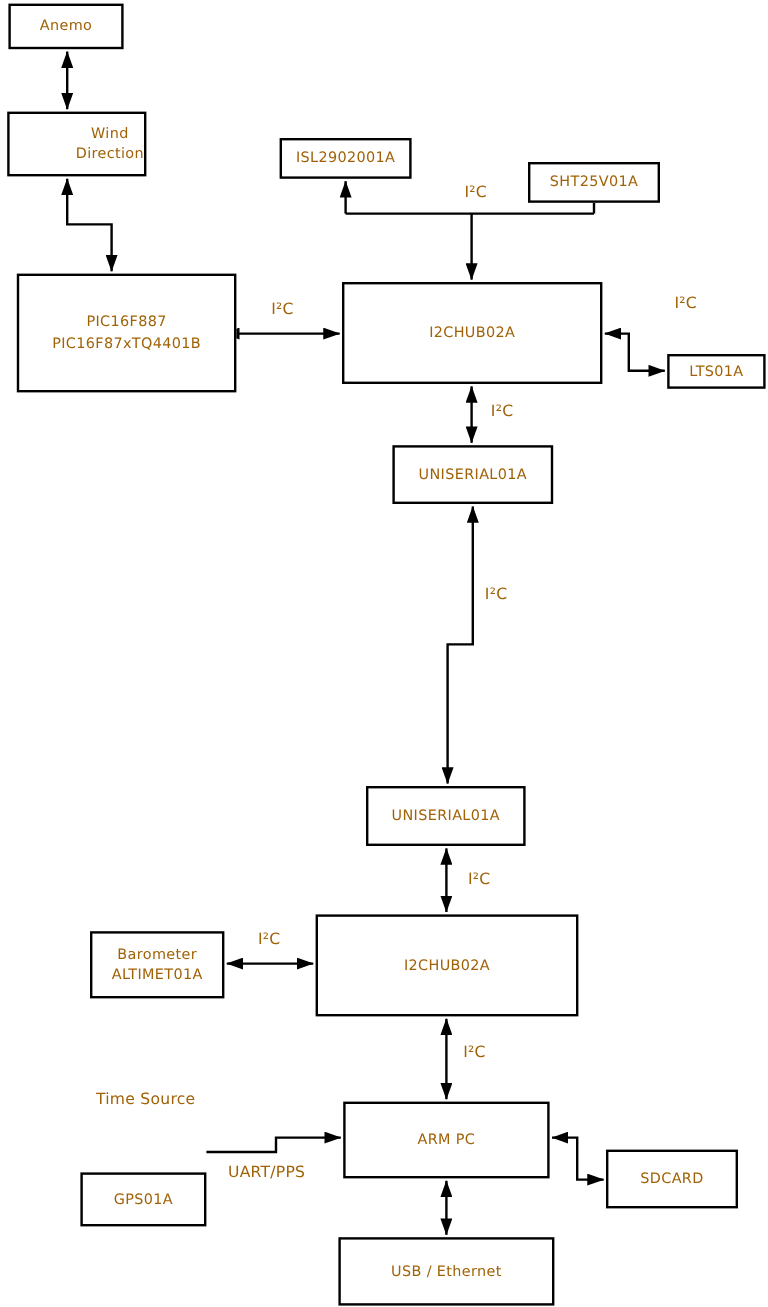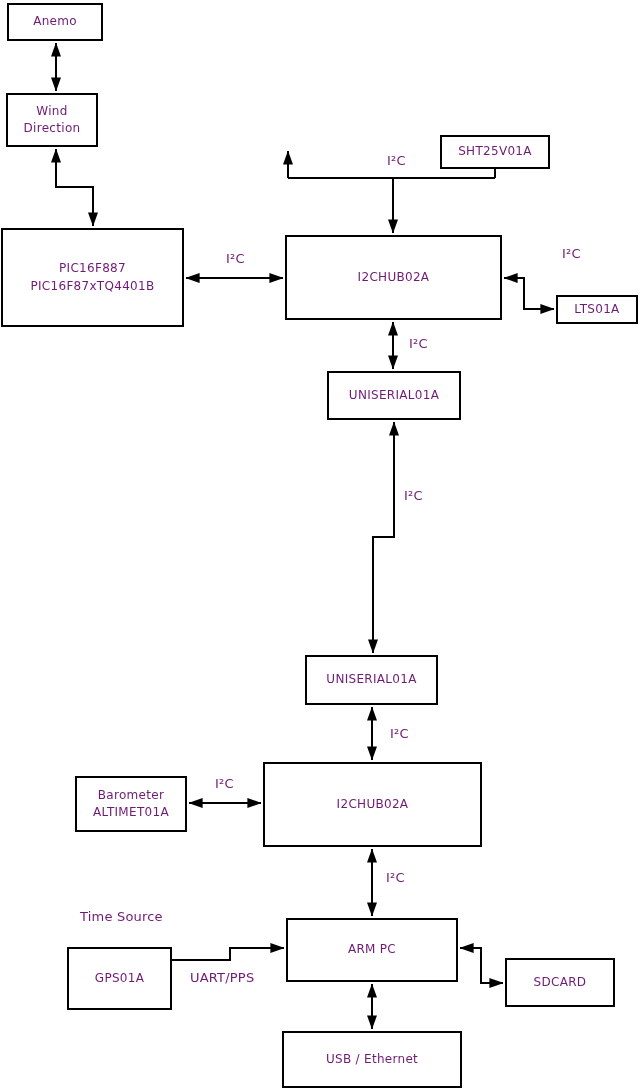--- a/index.html
+++ b/index.html
@@ -6,21 +6,21 @@
     margin: 0;
     padding: 0;
     background: #ffffff;
   }
   .canvas {
     position: relative;
     width: 640px;
     height: 1089px;
     background: #ffffff;
     font-family: "DejaVu Sans", "Liberation Sans", sans-serif;
-    color: #701a75;
+    color: #a16207;
     overflow: hidden;
   }
   .edges {
     position: absolute;
     left: 0;
     top: 0;
     width: 640px;
     height: 1089px;
   }
   .node {
@@ -78,30 +78,33 @@
       <path d="M172,960 L230,960 L230,948 L284,948" marker-end="url(#mEnd)"></path>
       <path d="M460,948 L481,948 L481,983 L503,983" marker-start="url(#mStart)" marker-end="url(#mEnd)"></path>
       <path d="M372,984 L372,1029" marker-start="url(#mStart)" marker-end="url(#mEnd)"></path>
     </g>
   </svg>
 
   <div class="node" style="left:7px; top:3px; width:96px; height:38px;">
     <span class="lbl">Anemo</span>
   </div>
 
-  <div class="node" style="left:6px; top:93px; width:92px; height:54px;">
+  <div class="node" style="left:6px; top:93px; width:116px; height:54px;justify-content:flex-end;">
     <span class="lbl">Wind
 Direction</span>
   </div>
 
-  <div class="node" style="left:1px; top:228px; width:183px; height:99px;">
+  <div class="node" style="left:14px; top:228px; width:183px; height:99px;">
     <span class="lbl">PIC16F887
 PIC16F87xTQ4401B</span>
   </div>
 
+  <div class="node" style="left:233px; top:115px; width:110px; height:34px;">
+    <span class="lbl">ISL2902001A</span>
+  </div>
 
   <div class="node" style="left:440px; top:115px; width:110px; height:34px;margin-top:20px;">
     <span class="lbl">SHT25V01A</span>
   </div>
 
   <div class="node" style="left:285px; top:235px; width:217px; height:85px;">
     <span class="lbl">I2CHUB02A</span>
   </div>
 
   <div class="node" style="left:556px; top:295px; width:82px; height:29px;">
@@ -118,21 +121,21 @@
 
   <div class="node" style="left:263px; top:762px; width:219px; height:85px;">
     <span class="lbl">I2CHUB02A</span>
   </div>
 
   <div class="node" style="left:75px; top:776px; width:112px; height:56px;">
     <span class="lbl">Barometer
 ALTIMET01A</span>
   </div>
 
-  <div class="node" style="left:67px; top:947px; width:105px; height:63px;">
+  <div class="node" style="left:67px; top:977px; width:105px; height:45px;">
     <span class="lbl">GPS01A</span>
   </div>
 
   <div class="node" style="left:286px; top:918px; width:172px; height:64px;">
     <span class="lbl">ARM PC</span>
   </div>
 
   <div class="node" style="left:505px; top:958px; width:110px; height:49px;text-align:center;">
     <span class="lbl">SDCARD</span>
   </div>

